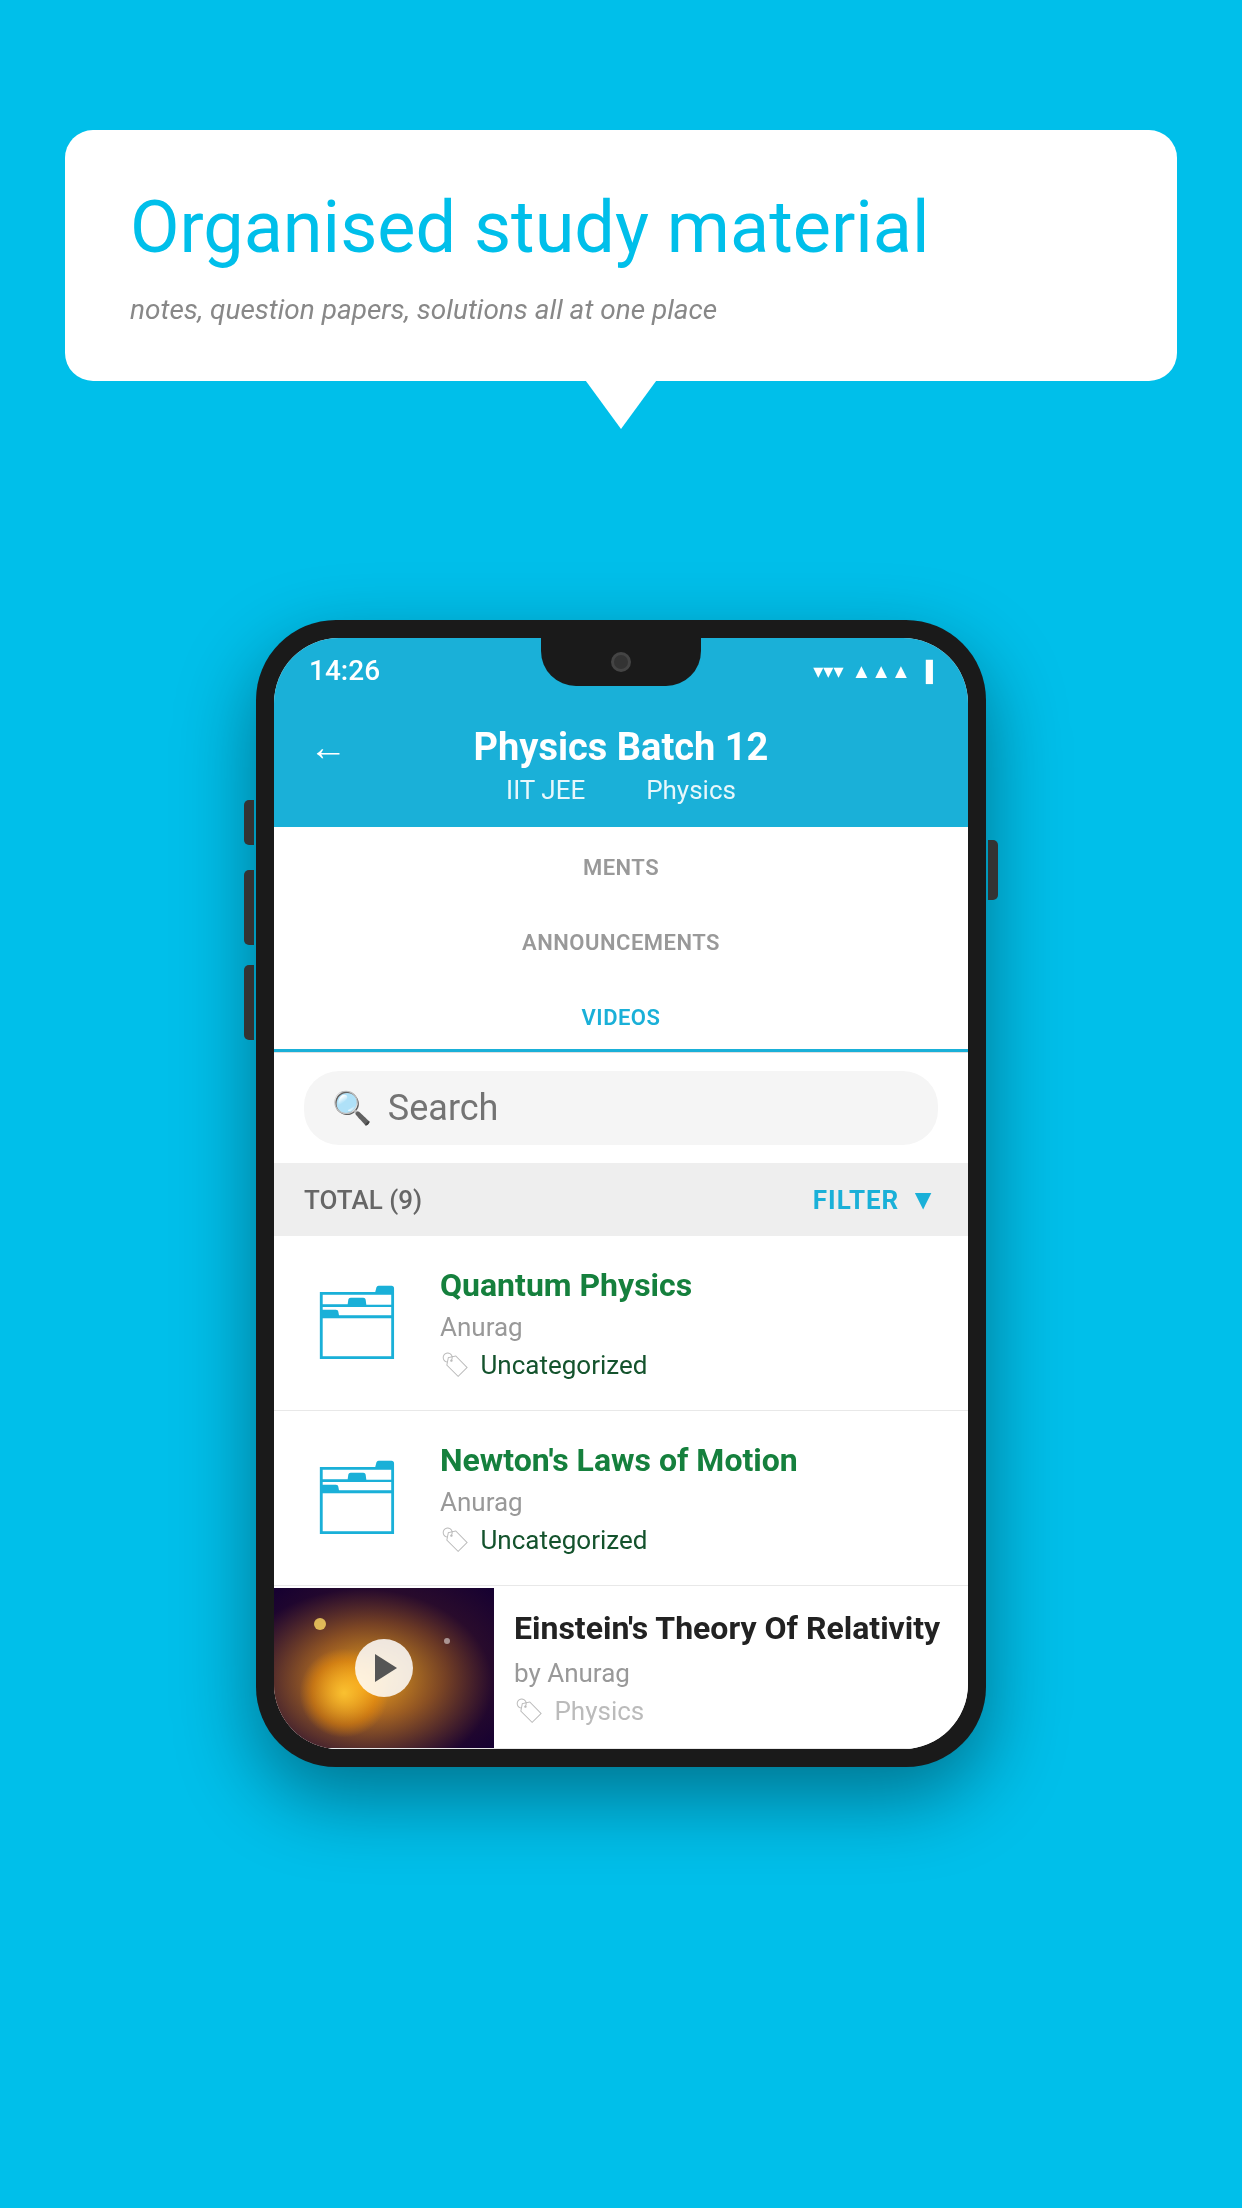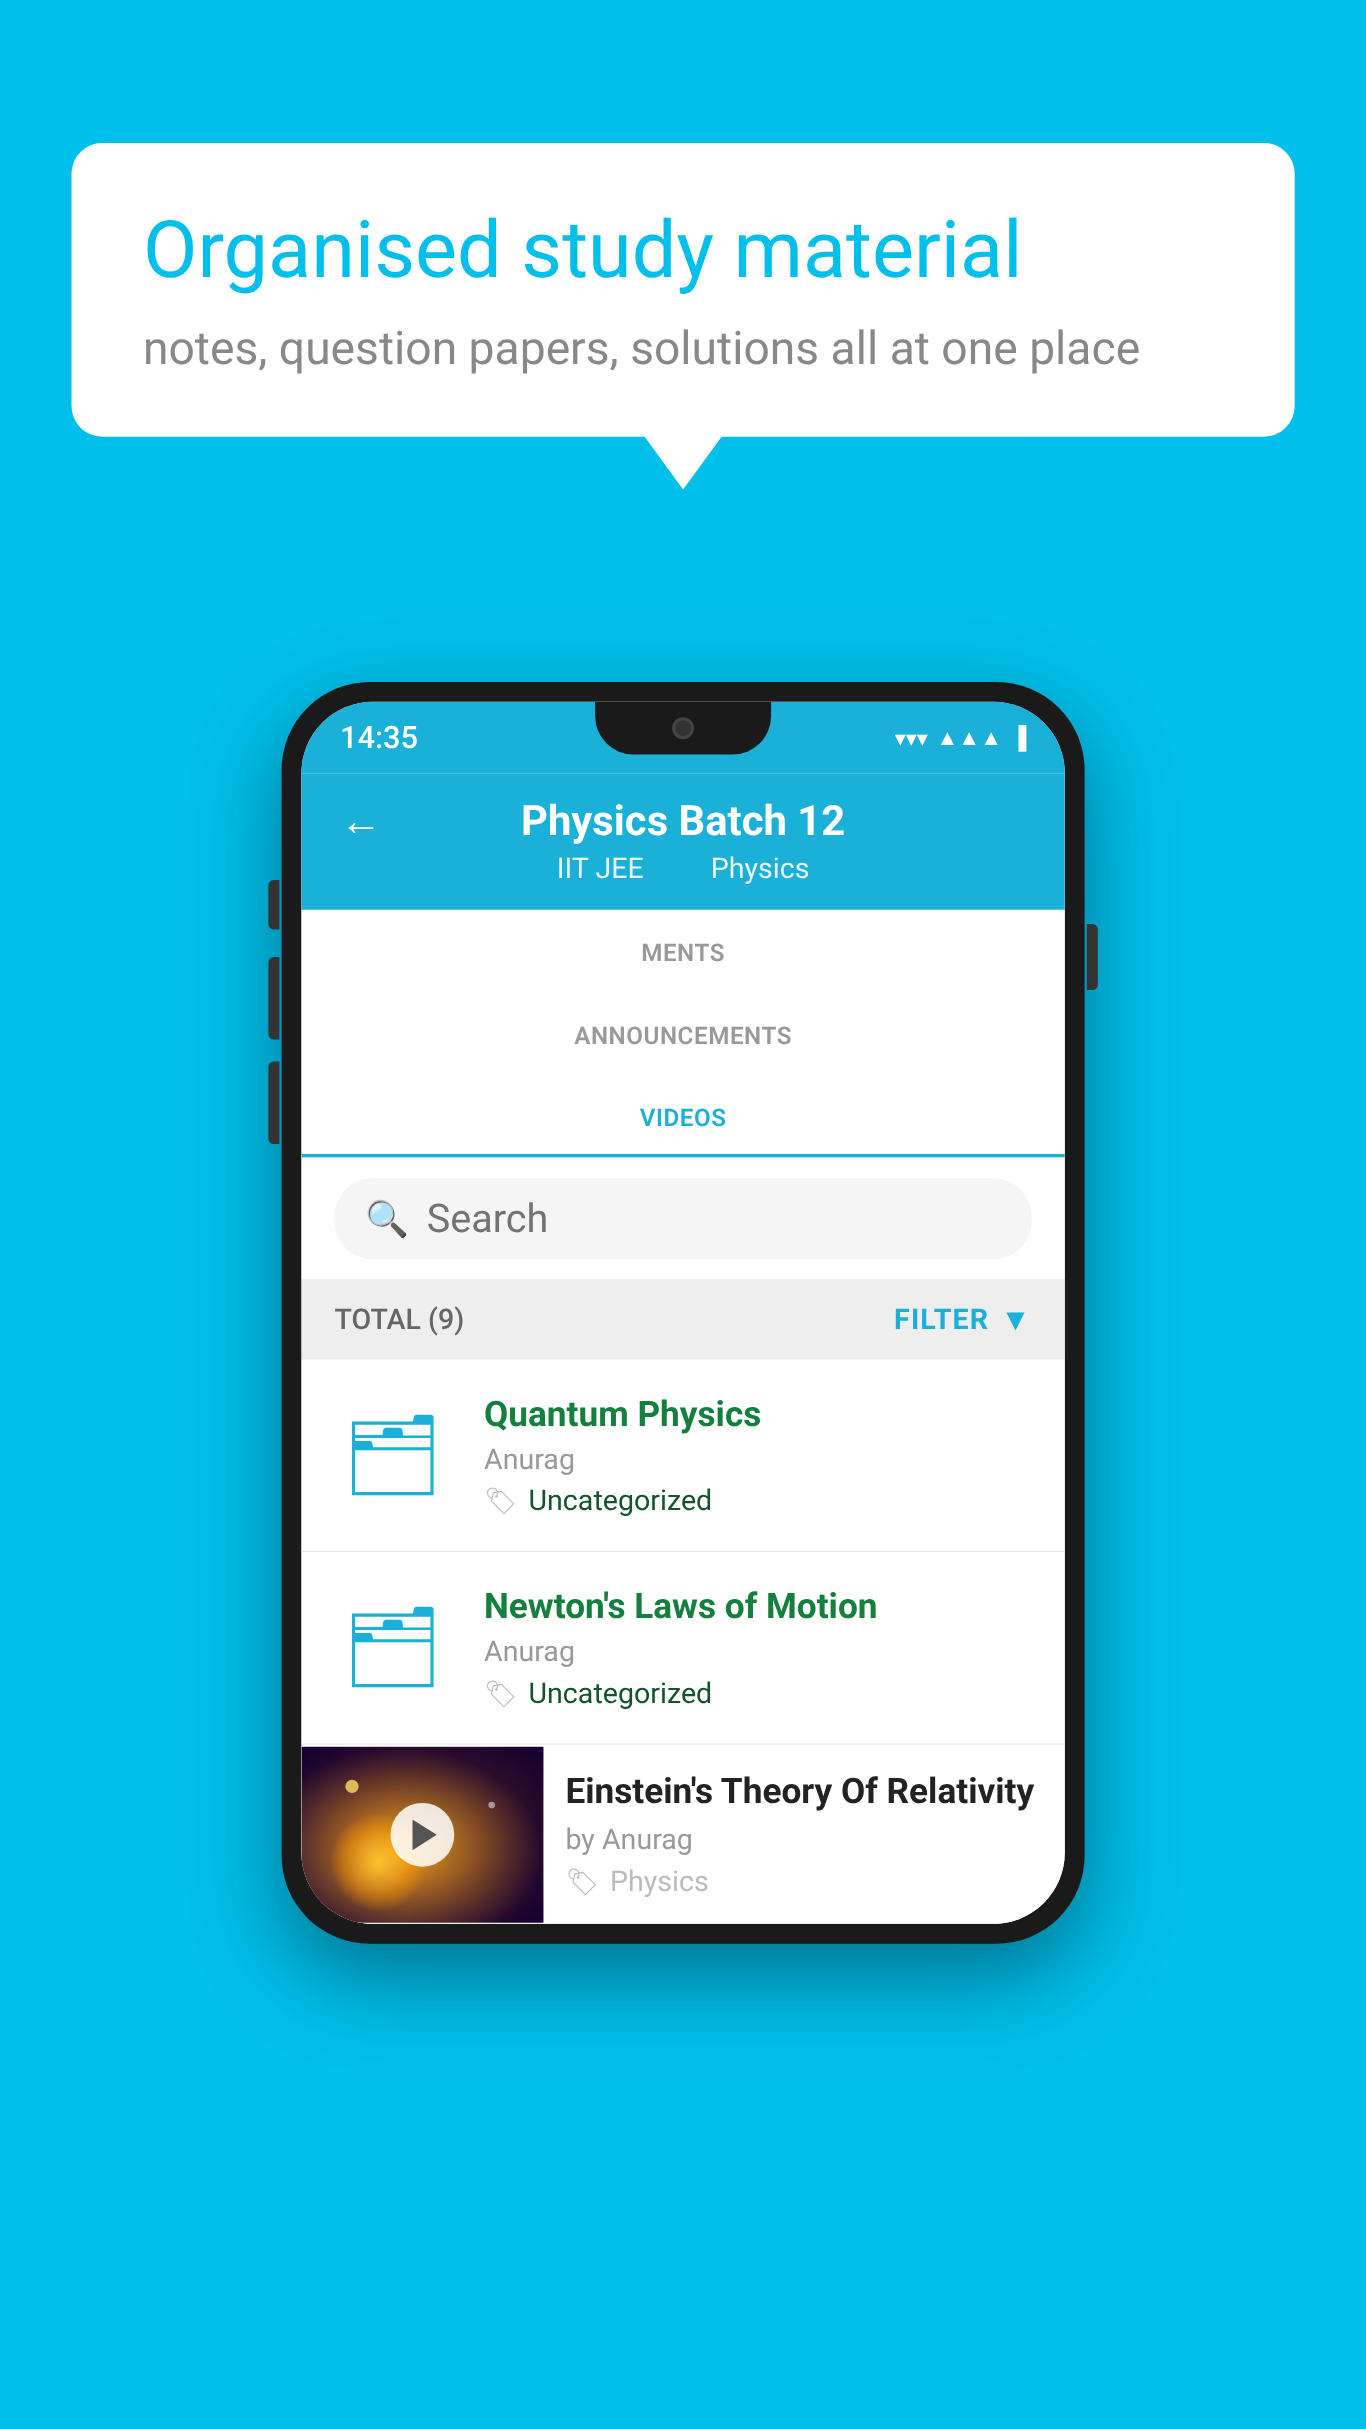--- a/index.html
+++ b/index.html
@@ -43,23 +43,24 @@
 
     .bubble-title {
       font-size: 72px;
       font-weight: 400;
       color: #00BFEA;
       line-height: 1.2;
       margin-bottom: 22px;
     }
 
     .bubble-subtitle {
-      font-size: 42px;
+      font-size: 28px;
       color: #888;
       font-weight: 400;
+      font-style: italic;
     }
 
     
     .phone-wrapper {
       position: absolute;
       top: 620px;
       left: 50%;
       transform: translateX(-50%);
       width: 730px;
     }
@@ -462,21 +463,21 @@
   <div class="phone-outer">
 
     <div class="phone-button-right"></div>
     <div class="phone-button-left-1"></div>
     <div class="phone-button-left-2"></div>
     <div class="phone-button-left-3"></div>
 
     <div class="phone-screen">
 
       <div class="phone-status-bar">
-        <span class="status-time">14:35</span>
+        <span class="status-time">14:26</span>
         <div class="notch">
           <div class="camera-dot"></div>
         </div>
         <div class="status-bar-icons">
           <span class="wifi-bars">▾▾▾</span>
           <span class="signal-bars">▲▲▲</span>
           <span class="battery">▐</span>
         </div>
       </div>
 

